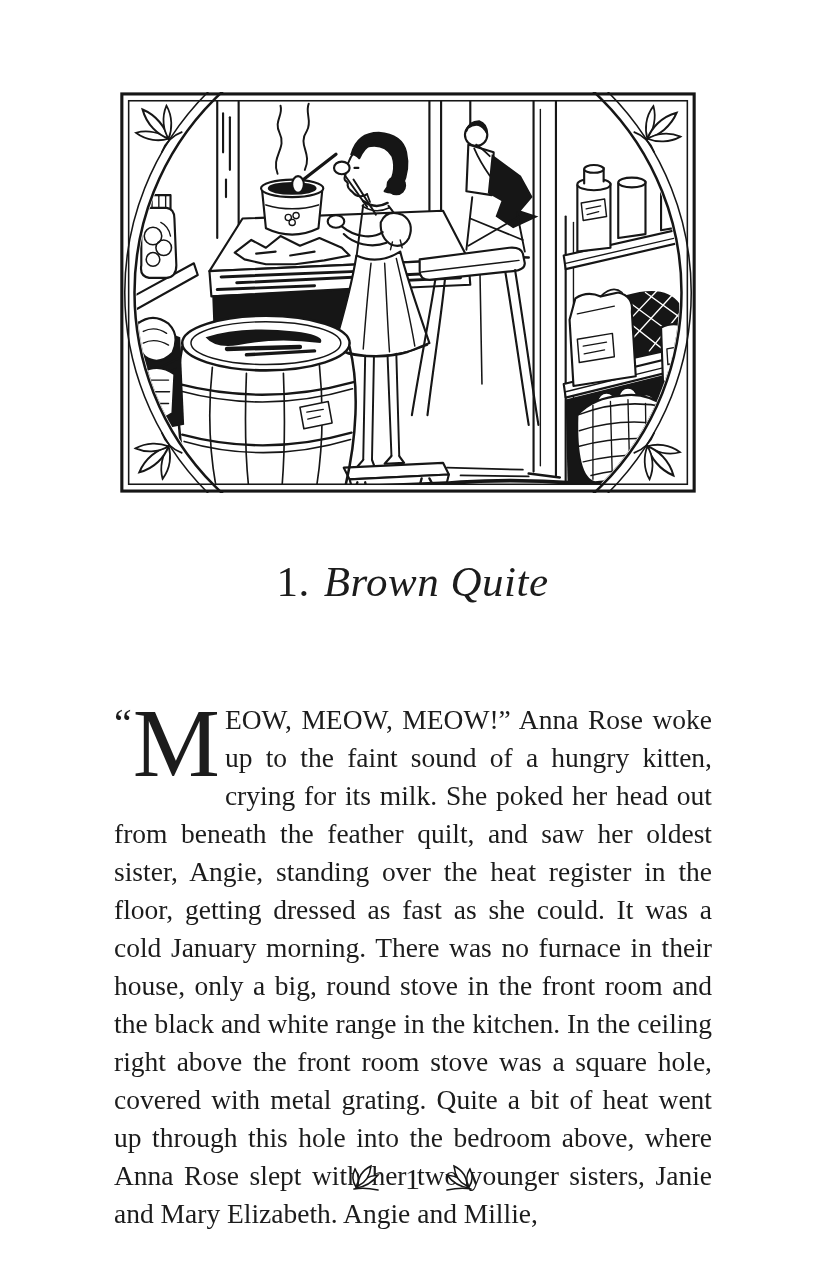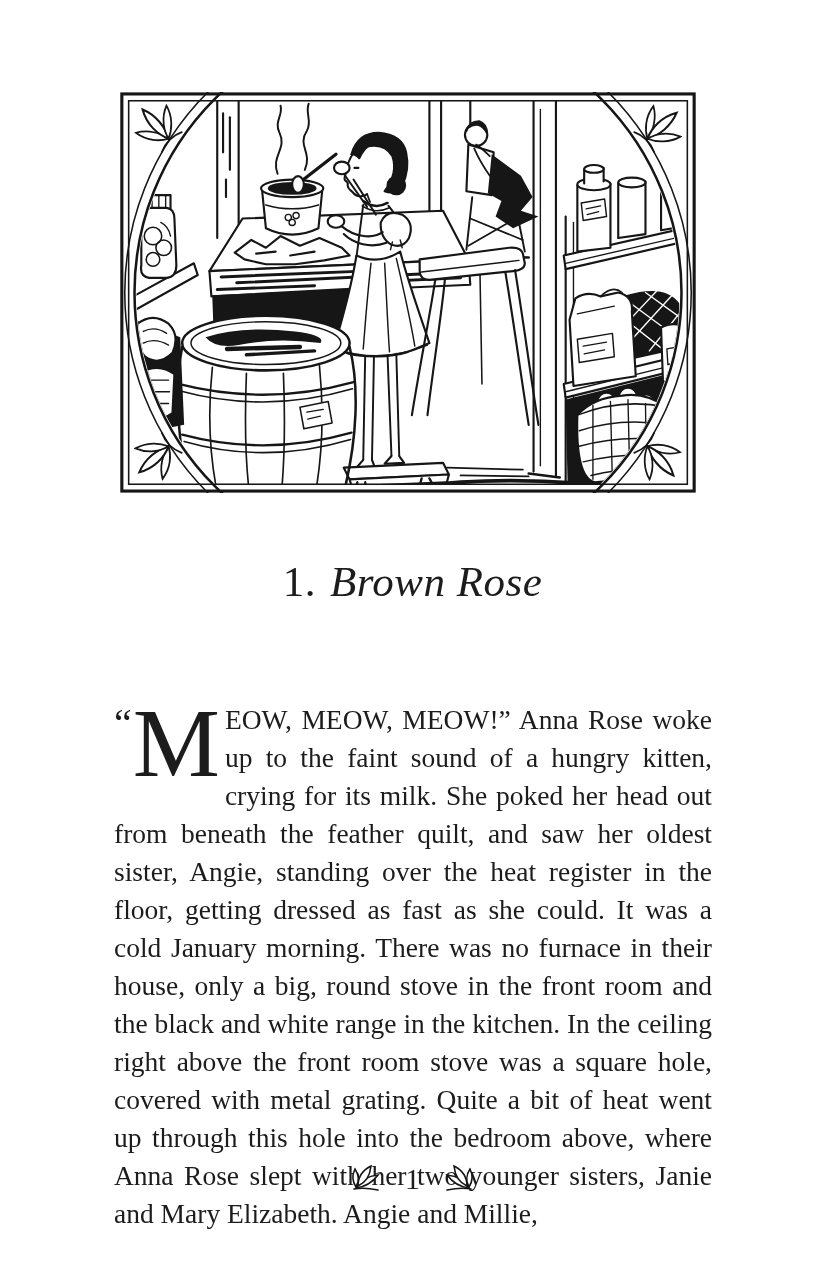--- a/index.html
+++ b/index.html
@@ -300,21 +300,21 @@
   <g stroke="#161616" fill="#ffffff" stroke-width="1.8">
     <use href="#sprig" transform="translate(50,48) rotate(-45)"></use>
     <use href="#sprig" transform="translate(542,48) rotate(45)"></use>
     <use href="#sprig" transform="translate(50,364) rotate(-135)"></use>
     <use href="#sprig" transform="translate(542,364) rotate(135)"></use>
   </g>
 </svg>
 </div>
 
 <div class="chapter-title">
-  <span class="num">1.</span><span class="name">Brown Rose</span>
+  <span class="num">1.</span><span class="name">Brown Quite</span>
 </div>
 
 <div class="body-text">
   <span class="dropcap">
       <span class="q">“</span>
       <span class="m">M</span>
     </span><span>EOW, MEOW, MEOW!” Anna Rose woke up to the faint sound of a hungry kitten, crying for its milk. She poked her head out from beneath the feather quilt, and saw her oldest sister, Angie, standing over the heat register in the floor, getting dressed as fast as she could. It was a cold January morning. There was no furnace in their house, only a big, round stove in the front room and the black and white range in the kitchen. In the ceiling right above the front room stove was a square hole, covered with metal grating. Quite a bit of heat went up through this hole into the bedroom above, where Anna Rose slept with her two younger sisters, Janie and Mary Elizabeth. Angie and Millie,</span>
 </div>
 
 <div class="page-footer">

